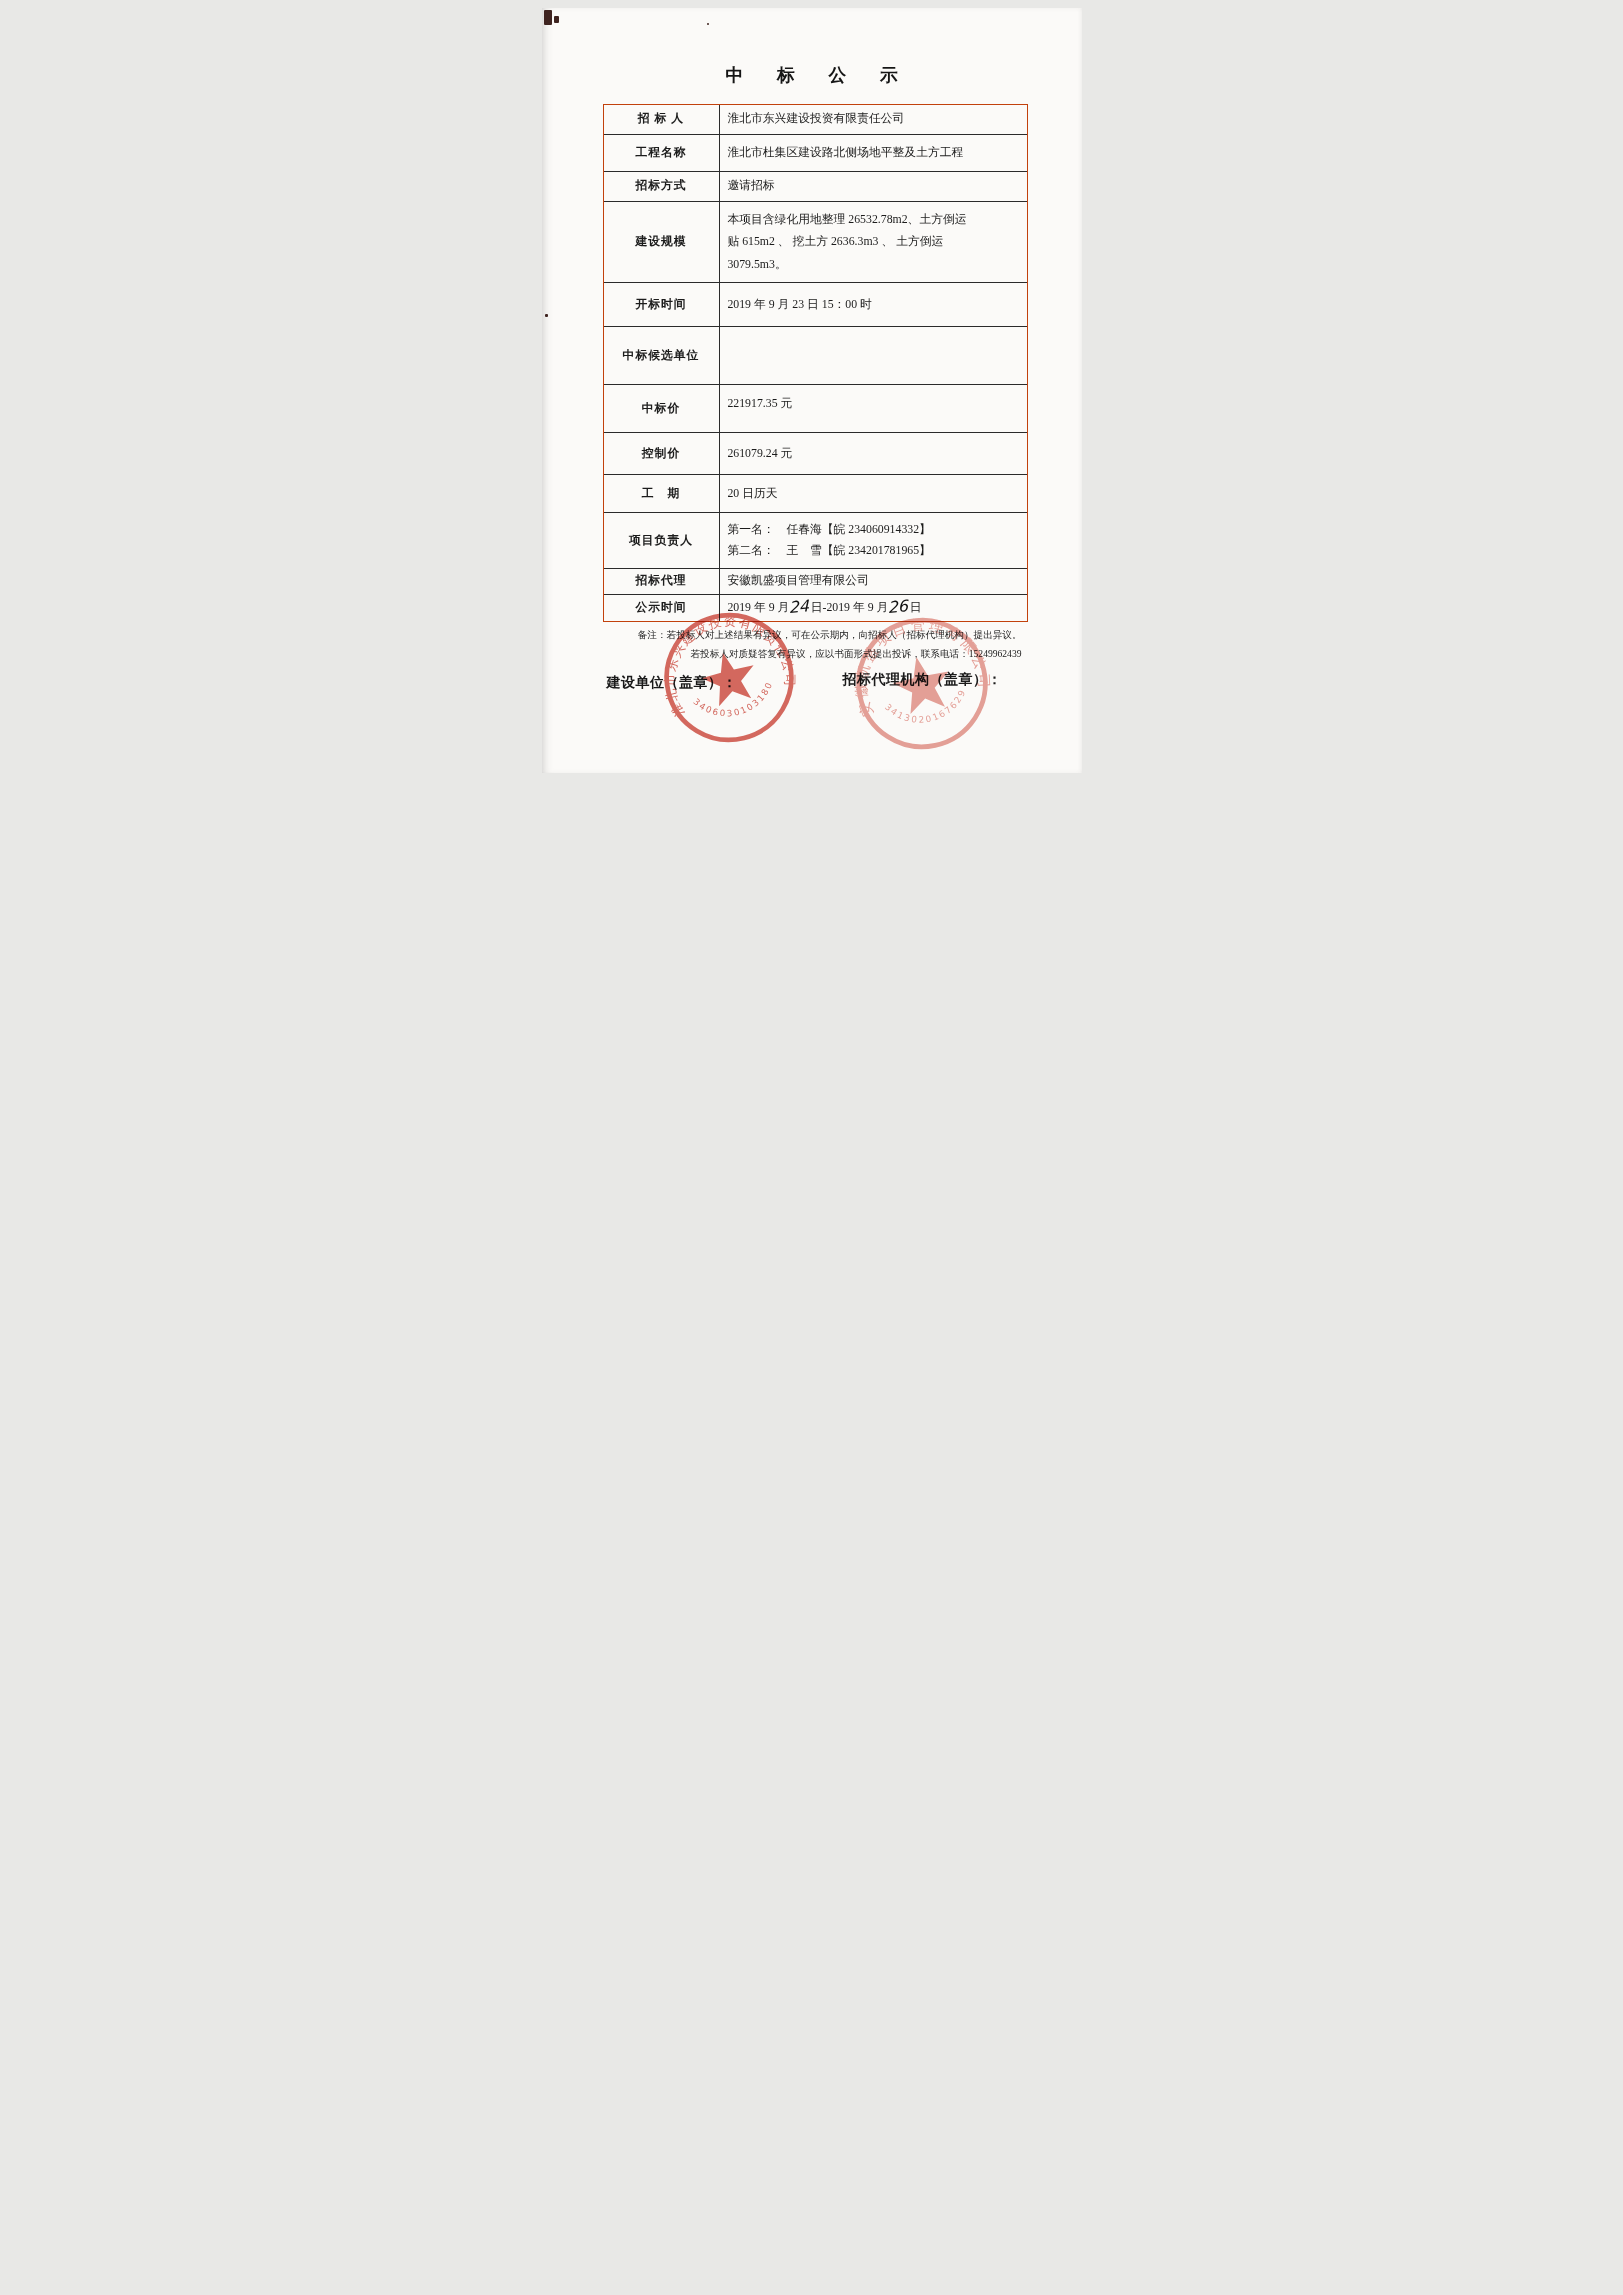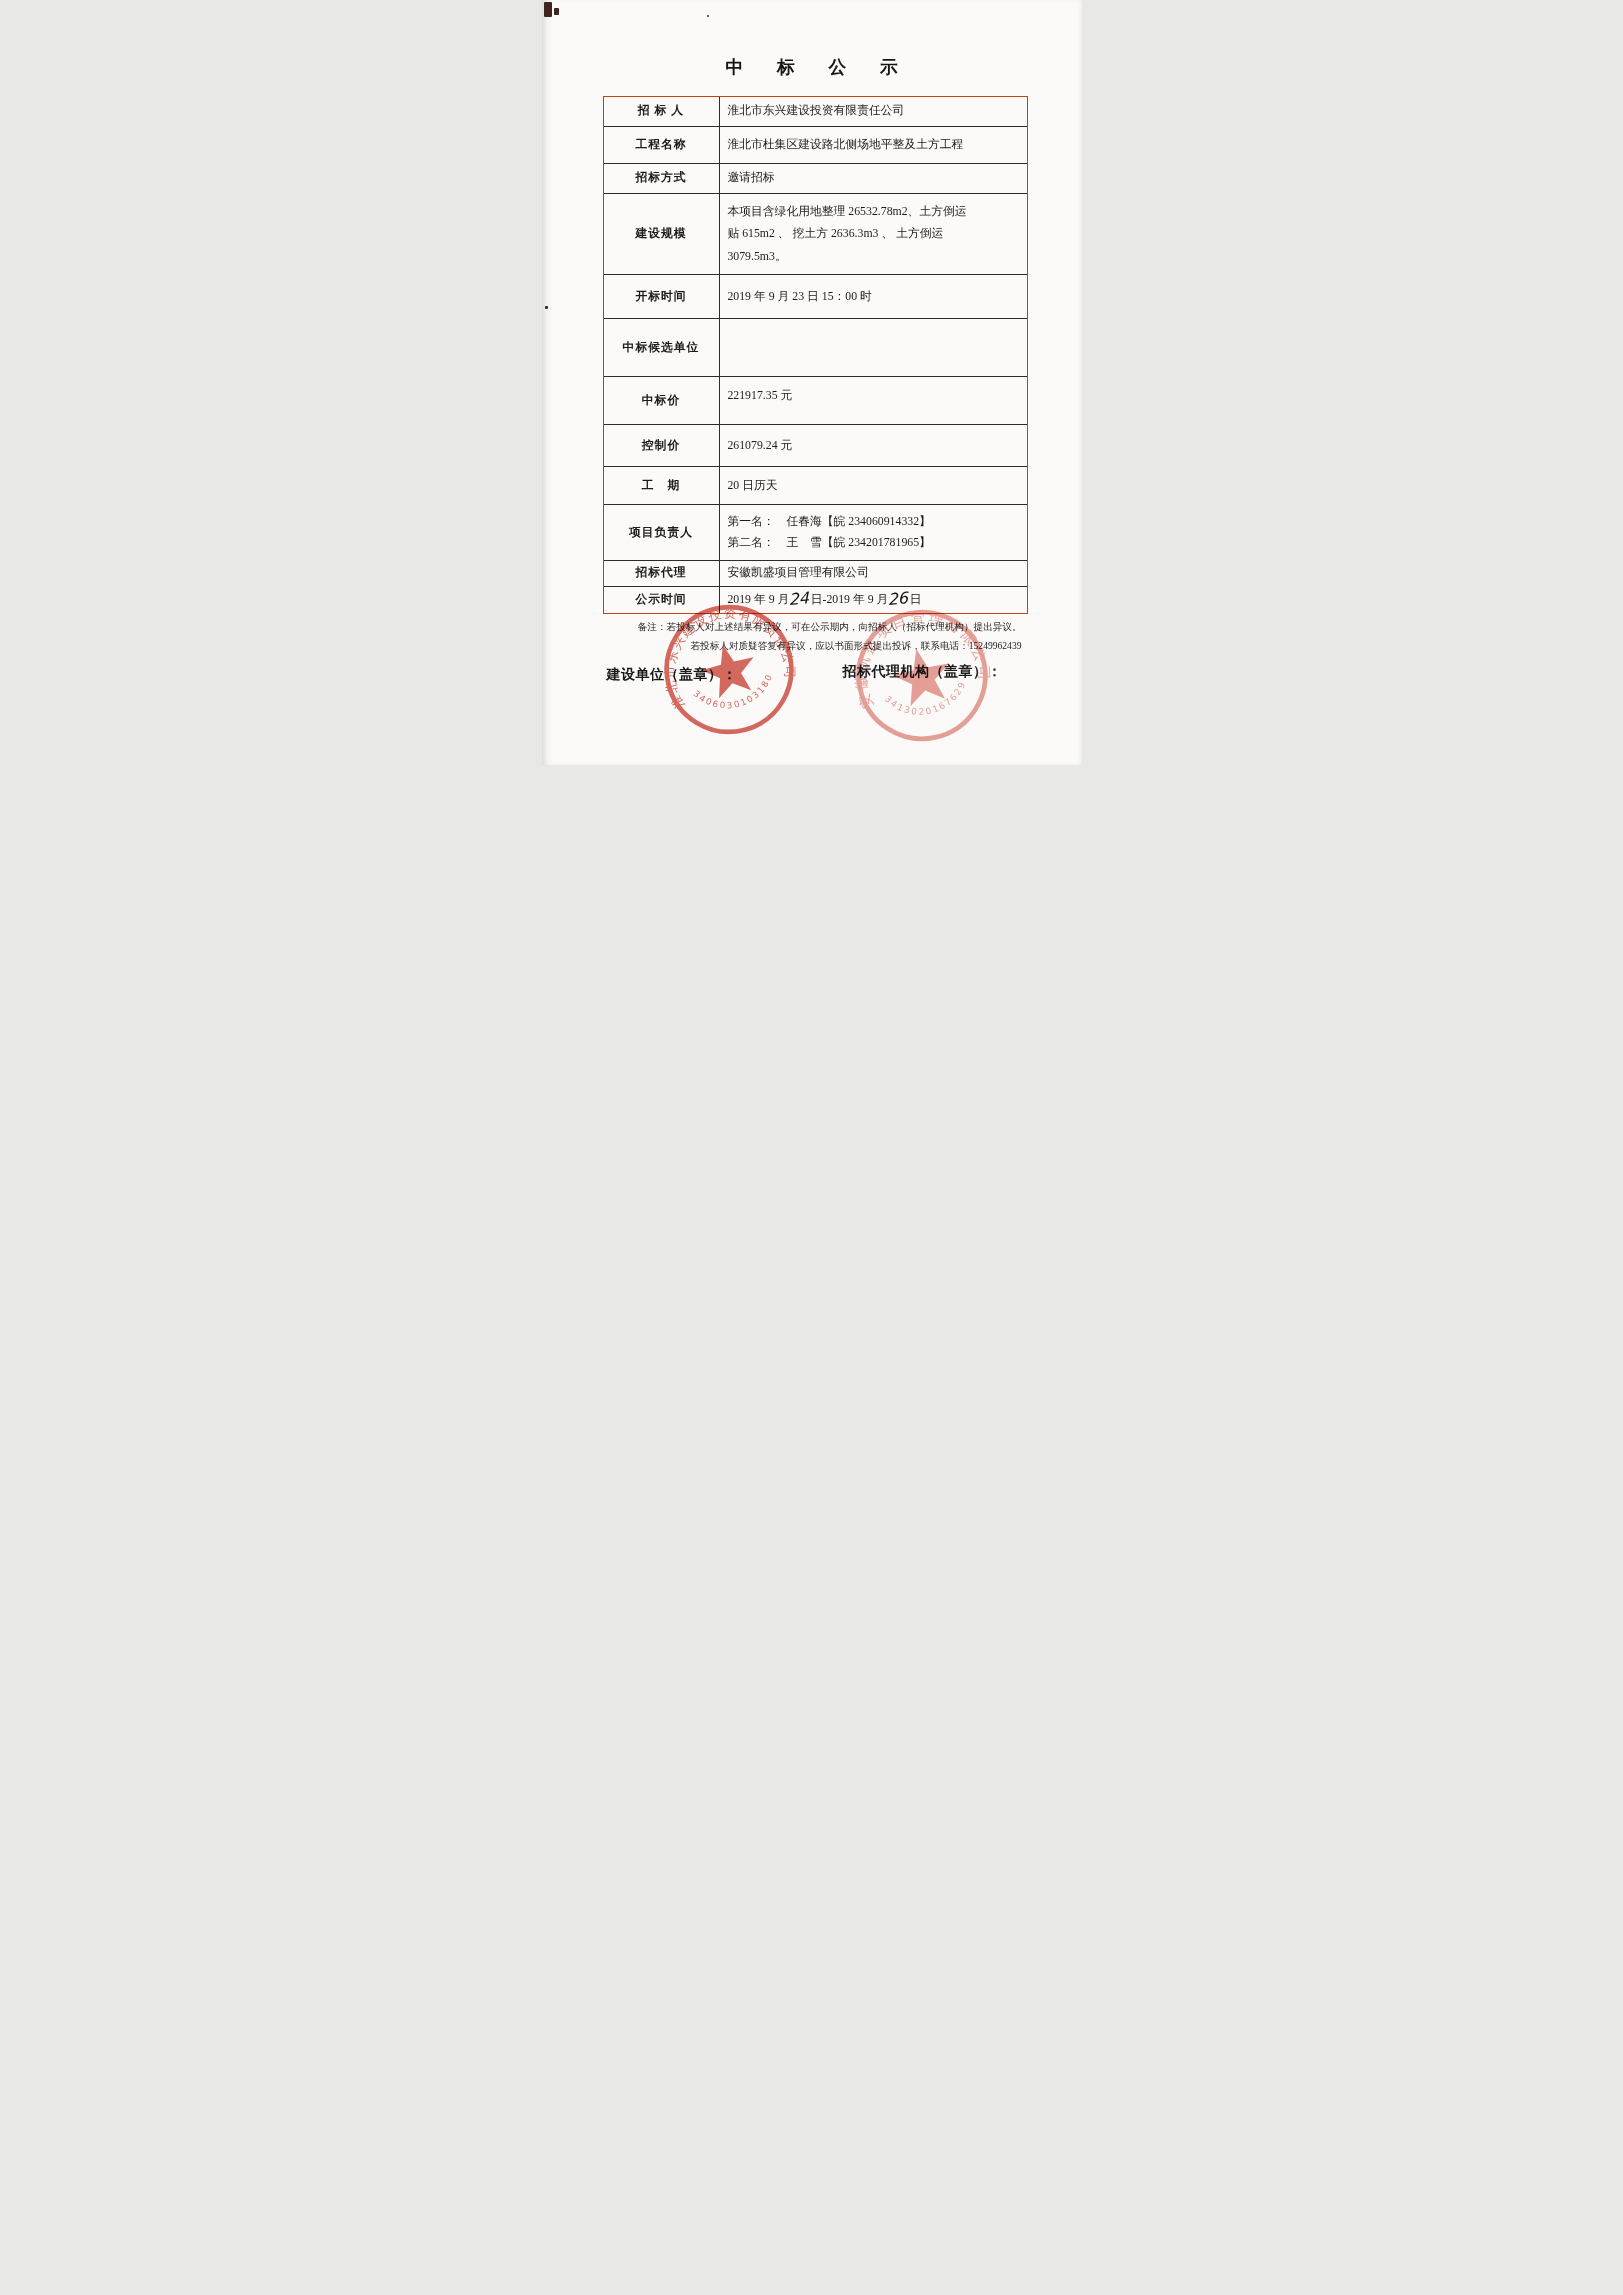--- a/index.html
+++ b/index.html
@@ -1,19 +1,19 @@
 <!DOCTYPE html>
 <html style="font-size:7.9px"><head>
 <meta charset="utf-8">
 <style>
   html,body{margin:0;padding:0;background:#e8e8e6;}
   .page{
     position:relative;
     width:540px;height:765px;
-    margin:0 auto;
+    margin:8px auto;
     background:#fbfaf8;
     font-family:"Liberation Serif","DejaVu Serif",serif;
     color:#1c1c1c;
     overflow:hidden;
     box-shadow:inset 6.9px 0 10.8px -7.9px rgba(60,60,60,.35), inset -2.9px 0 6.9px -4.9px rgba(60,60,60,.2);
   }
   .speck{position:absolute;background:#3f2420;border-radius:1px;}
   .title{
     position:absolute;top:55px;left:0;width:100%;
     text-align:center;font-size:17.7px;font-weight:bold;

